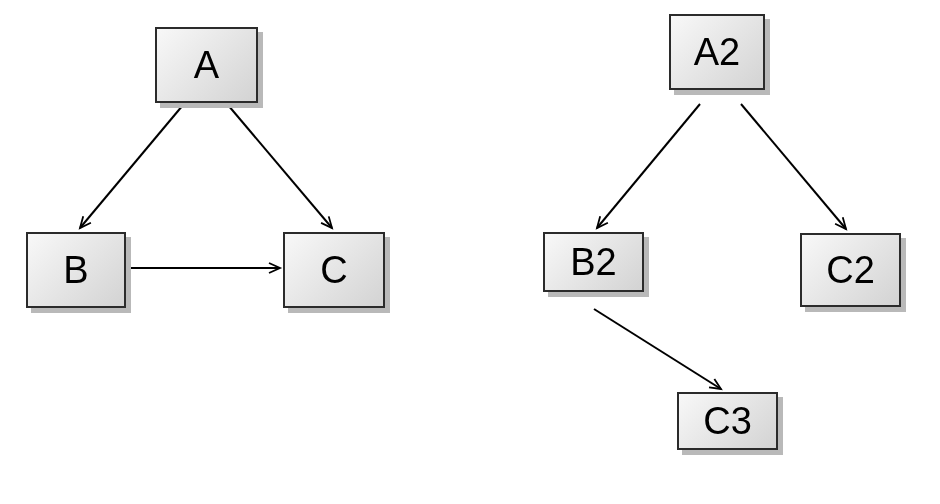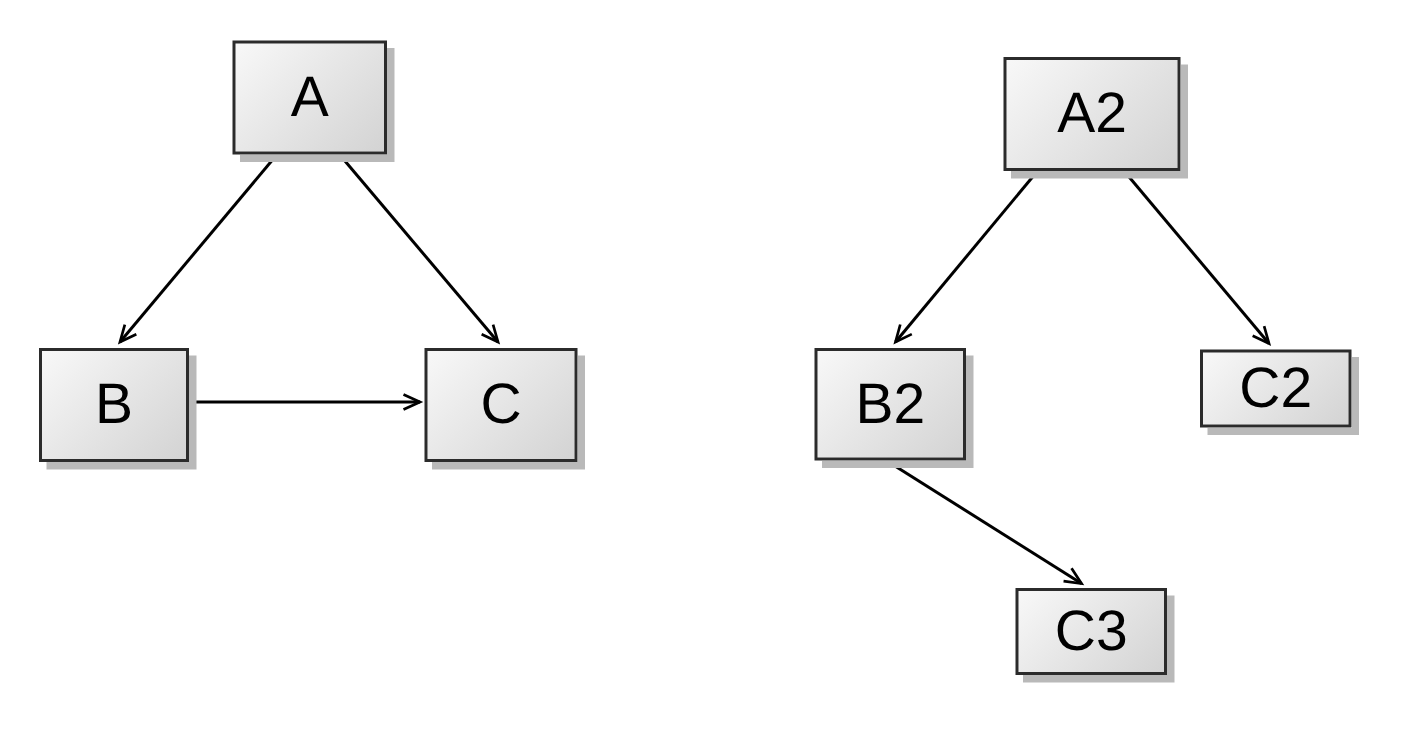--- a/index.html
+++ b/index.html
@@ -65,26 +65,26 @@
   <div id="node-layer">
       <div class="node" style="left: 155px; top: 27px; width: 103px; height: 76px;">
         <span class="node-label">A</span>
       </div>
       <div class="node" style="left: 26px; top: 232px; width: 100px; height: 76px;">
         <span class="node-label">B</span>
       </div>
       <div class="node" style="left: 283px; top: 232px; width: 102px; height: 76px;">
         <span class="node-label">C</span>
       </div>
-      <div class="node" style="left: 669px; top: 38px; width: 118px; height: 76px;">
+      <div class="node" style="left: 669px; top: 14px; width: 96px; height: 76px;">
         <span class="node-label">A2</span>
       </div>
-      <div class="node" style="left: 543px; top: 232px; width: 101px; height: 75px; text-align: center;">
+      <div class="node" style="left: 543px; top: 232px; width: 101px; height: 60px; text-align: center;">
         <span class="node-label">B2</span>
       </div>
-      <div class="node" style="left: 800px; top: 233px; width: 101px; height: 52px;">
+      <div class="node" style="left: 800px; top: 233px; width: 101px; height: 74px;">
         <span class="node-label">C2</span>
       </div>
       <div class="node" style="left: 677px; top: 392px; width: 101px; height: 58px;">
         <span class="node-label">C3</span>
       </div>
     </div>
 </div>
 
 </body></html>

